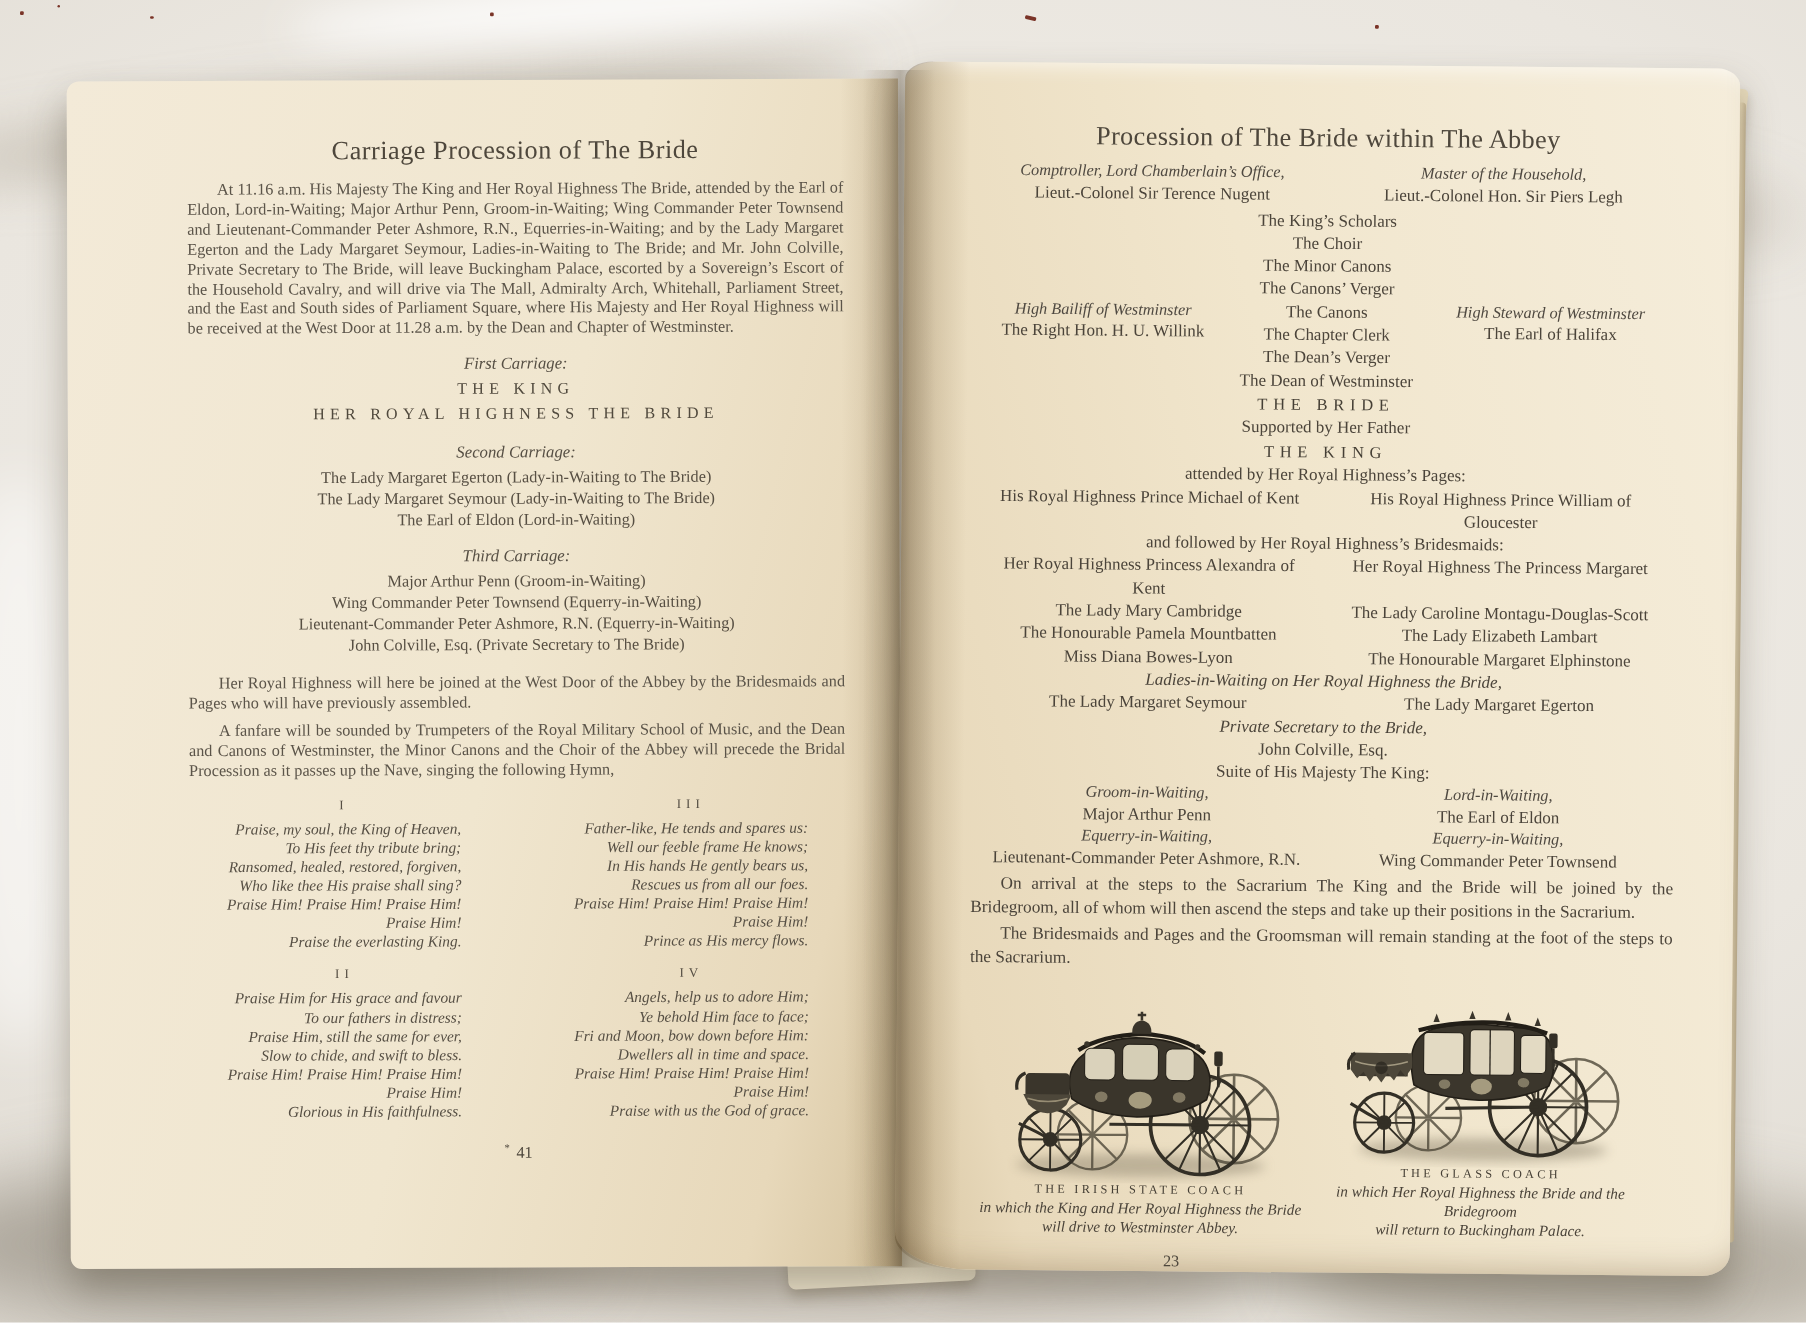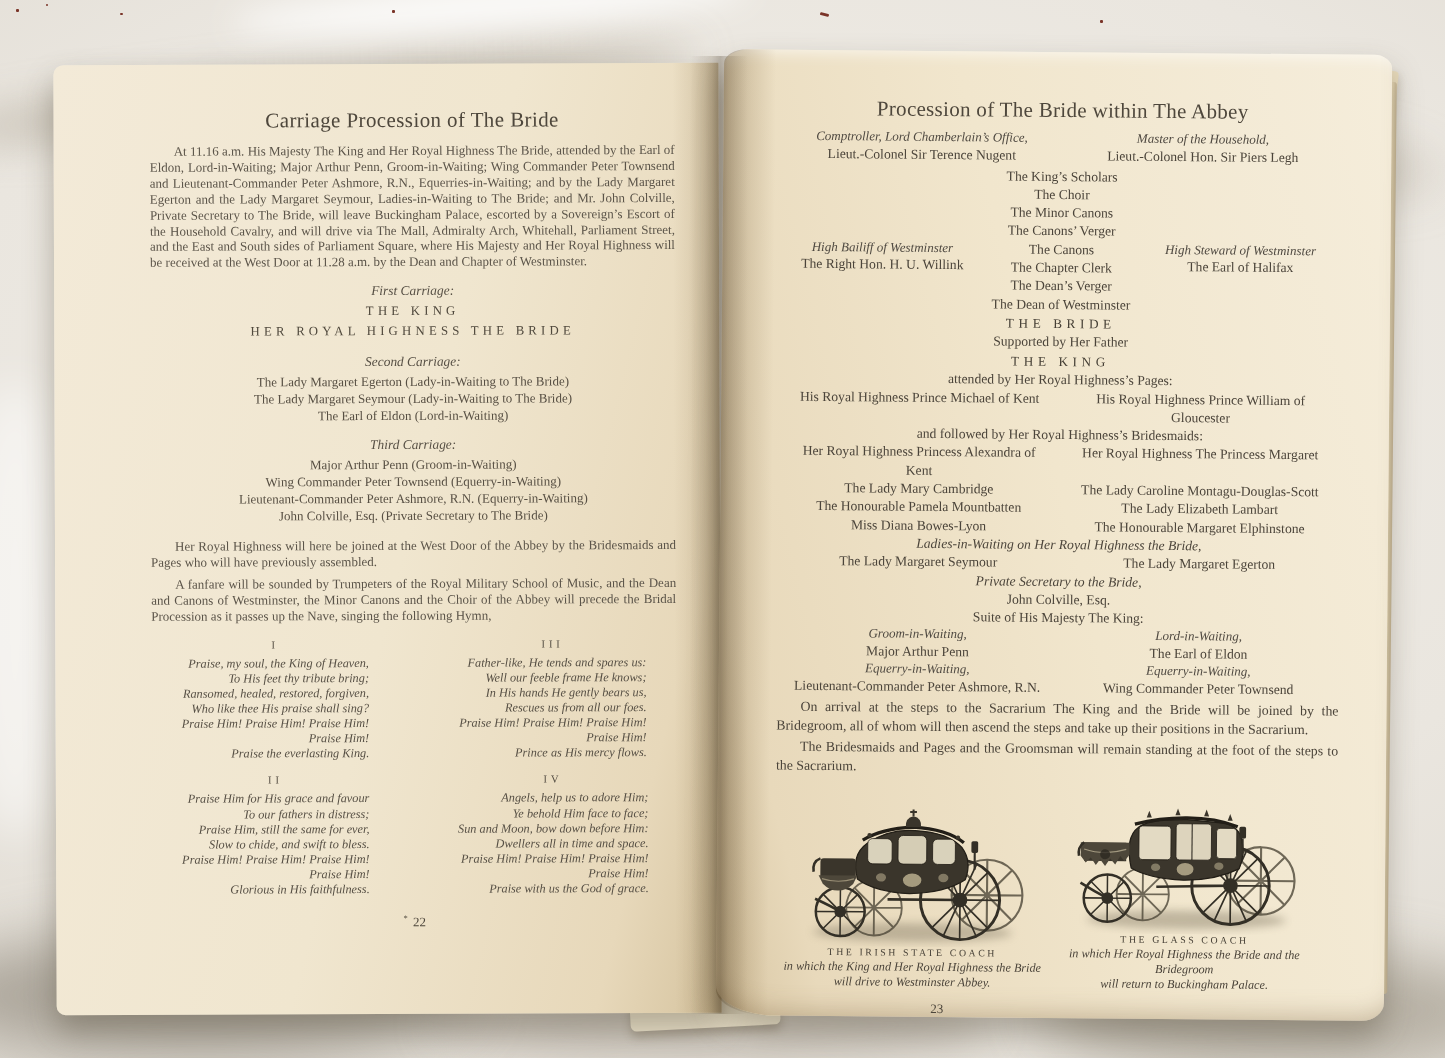--- a/index.html
+++ b/index.html
@@ -172,29 +172,29 @@
 Praise Him, still the same for ever,
    Slow to chide, and swift to bless.
 Praise Him! Praise Him! Praise Him!
       Praise Him!
    Glorious in His faithfulness.</div>
         </div>
         <div>
           <div class="vnum">IV</div>
           <div class="vtext">Angels, help us to adore Him;
    Ye behold Him face to face;
-Sun and Moon, bow down before Him:
+Fri and Moon, bow down before Him:
    Dwellers all in time and space.
 Praise Him! Praise Him! Praise Him!
       Praise Him!
    Praise with us the God of grace.</div>
         </div>
       </div>
 
-      <div class="pagenum"><span class="pmark">*</span> <span>22</span></div>
+      <div class="pagenum"><span class="pmark">*</span> <span>41</span></div>
     </div>
   </div>
 
   <div class="page right-page">
     <div class="page-inner">
       <h1>Procession of The Bride within The Abbey</h1>
 
       <div class="two-col officials">
         <div>
           <div class="role">Comptroller, Lord Chamberlain’s Office,</div>

